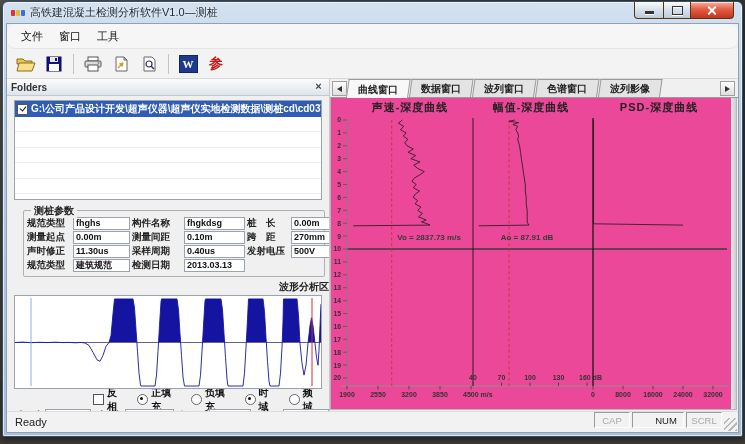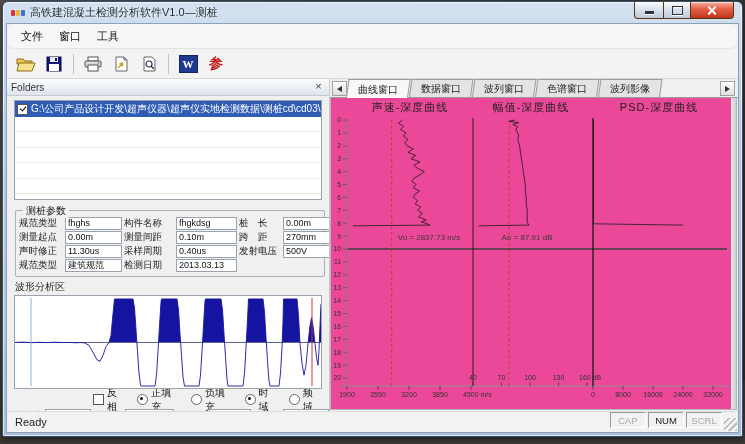--- a/index.html
+++ b/index.html
@@ -33,36 +33,36 @@
           border:1px solid #8aa2ba;display:flex;flex-direction:column;overflow:hidden;}
   .menubar{height:24px;background:#f6f6f6;display:flex;align-items:center;padding-left:6px;border-bottom:1px solid #e3e3e3;border-radius:9px;}
   .menu-item{font-size:11px;color:#111;padding:3px 8px;cursor:default;}
   .toolbar{height:29px;background:#f3f3f3;border-bottom:1px solid #d8d8d8;display:flex;align-items:center;padding-left:6px;gap:2px;}
   .tbtn{width:24px;height:24px;display:flex;align-items:center;justify-content:center;border:1px solid transparent;}
   .tsep{width:1px;height:20px;background:#c4c4c4;margin:0 4px;}
   .word-glyph{width:17px;height:16px;background:#1d3a8f;color:#fff;font-weight:bold;font-size:11px;
               display:flex;align-items:center;justify-content:center;border:1px solid #12265e;font-family:"Liberation Serif","DejaVu Serif",serif;}
   .params-glyph{color:#c21a1a;font-size:14px;font-weight:bold;}
   
-  .main{flex:1;display:flex;min-height:0;}
+  .main{flex:1;display:flex;min-height:0;font-weight:bold;}
   .leftpane{width:322px;flex:none;display:flex;flex-direction:column;overflow:hidden;background:#f0f0f0;border-right:1px solid #c9c9c9;}
   .paneheader{height:16px;flex:none;display:flex;align-items:center;background:linear-gradient(#fbfcfd,#dfe5ec);
               border-bottom:1px solid #c3c9d1;padding:0 4px;font-size:10px;color:#333;}
   .paneclose{margin-left:auto;width:13px;height:12px;line-height:11px;text-align:center;font-size:11px;color:#444;cursor:default;}
   .listbox{height:98px;flex:none;margin:4px 7px 2px 7px;background:#fff;border:1px solid #98a3ae;overflow:hidden;
            background-image:repeating-linear-gradient(180deg,#fff 0 14.5px,#ececec 14.5px 15.5px);}
   .list-item{height:16px;display:flex;align-items:center;background:#2f5cb5;color:#fff;font-size:10px;padding:0 2px;gap:3px;overflow:hidden;white-space:nowrap;}
   .cbx{width:9px;height:9px;background:#fff;border:1px solid #555;flex:none;position:relative;}
   .cbx.on::after{content:"";position:absolute;left:1.5px;top:1px;width:5px;height:3px;border-left:1.6px solid #111;border-bottom:1.6px solid #111;transform:rotate(-50deg);}
-  .groupbox{position:relative;margin:8px 4px 0 8px;height:60px;border:1px solid #b0b0b0;border-radius:2px;padding:5px 3px 0 3px;flex:none;}
+  .groupbox{position:relative;margin:8px 4px 0 16px;height:60px;border:1px solid #b0b0b0;border-radius:2px;padding:5px 3px 0 3px;flex:none;}
   .grouplabel{position:absolute;top:-7px;left:7px;background:#f0f0f0;padding:0 3px;font-size:10px;color:#222;}
   .paramgrid{display:grid;grid-template-columns:44px 57px 50px 61px 42px 52px;grid-auto-rows:14px;align-items:center;column-gap:2px;}
   .plabel{font-size:9.5px;color:#222;white-space:nowrap;}
   .pfield{height:11px;background:#fff;border:1px solid #9aa3ad;font-size:9px;color:#111;padding:0 2px;line-height:11px;overflow:hidden;white-space:nowrap;}
-  .wavelabel{font-size:10px;color:#222;margin:3px 0 1px 8px;flex:none;}
+  .wavelabel{font-size:10px;color:#222;margin:3px 0 1px 8px;flex:none;text-align:right;}
   .wavebox{height:92px;flex:none;margin:0 7px;background:#fff;border:1px solid #9aa3ad;position:relative;}
   .wavebox svg{position:absolute;inset:0;width:100%;height:100%;}
   .ctlrow1{height:15px;flex:none;display:flex;align-items:center;gap:4px;padding-left:86px;font-size:10px;color:#111;margin-top:3px;}
   .ctlrow1 .grp{display:flex;align-items:center;gap:3px;margin-right:8px;}
   .radio{width:9px;height:9px;border:1px solid #666;border-radius:50%;background:#fff;position:relative;flex:none;}
   .radio.sel::after{content:"";position:absolute;left:2px;top:2px;width:3px;height:3px;border-radius:50%;background:#111;}
   .ctlrow2{height:17px;flex:none;display:flex;align-items:center;padding-left:6px;font-size:10px;color:#111;gap:3px;}
   .rfield{height:12px;background:#fff;border:1px solid #9aa3ad;font-size:9px;line-height:12px;padding:0 2px;overflow:hidden;white-space:nowrap;}
   .rlabel{white-space:nowrap;letter-spacing:1px;margin-left:3px;}
   
@@ -79,21 +79,21 @@
   .chartarea{flex:1;background:#ec4899;position:relative;border:1px solid #b5b5b5;border-top:none;margin:0 1px 1px 0;overflow:hidden;}
   .chartarea svg{position:absolute;left:0;top:0;}
   .chartarea svg text{font-family:"Liberation Sans","DejaVu Sans",sans-serif;}
   .vstrip{position:absolute;right:0;top:0;bottom:0;width:5px;background:linear-gradient(90deg,#e9e9e9,#c9ced4);}
   
   .statusbar{height:20px;flex:none;background:#f2f2f2;border-top:1px solid #dcdcdc;display:flex;align-items:center;position:relative;}
   .status-text{font-size:11px;color:#222;margin-left:8px;}
   .indicators{position:absolute;right:16px;top:0;display:flex;gap:2px;}
   .ind{width:34px;height:14px;font-size:9.5px;display:flex;align-items:center;justify-content:center;
        border:1px solid;border-color:#9a9a9a #fff #fff #9a9a9a;color:#a8a8a8;}
-  .ind.on{color:#222;}
+  .ind.on{color:#222;padding-left:16px;}
   .grip{position:absolute;right:1px;bottom:1px;width:13px;height:13px;
         background:repeating-linear-gradient(135deg,transparent 0 3px,#b9b9b9 3px 4.5px);}
 </style>
 </head>
 <body>
 
 <div class="desktop">
  <div class="window">
 
   <div class="titlebar">

